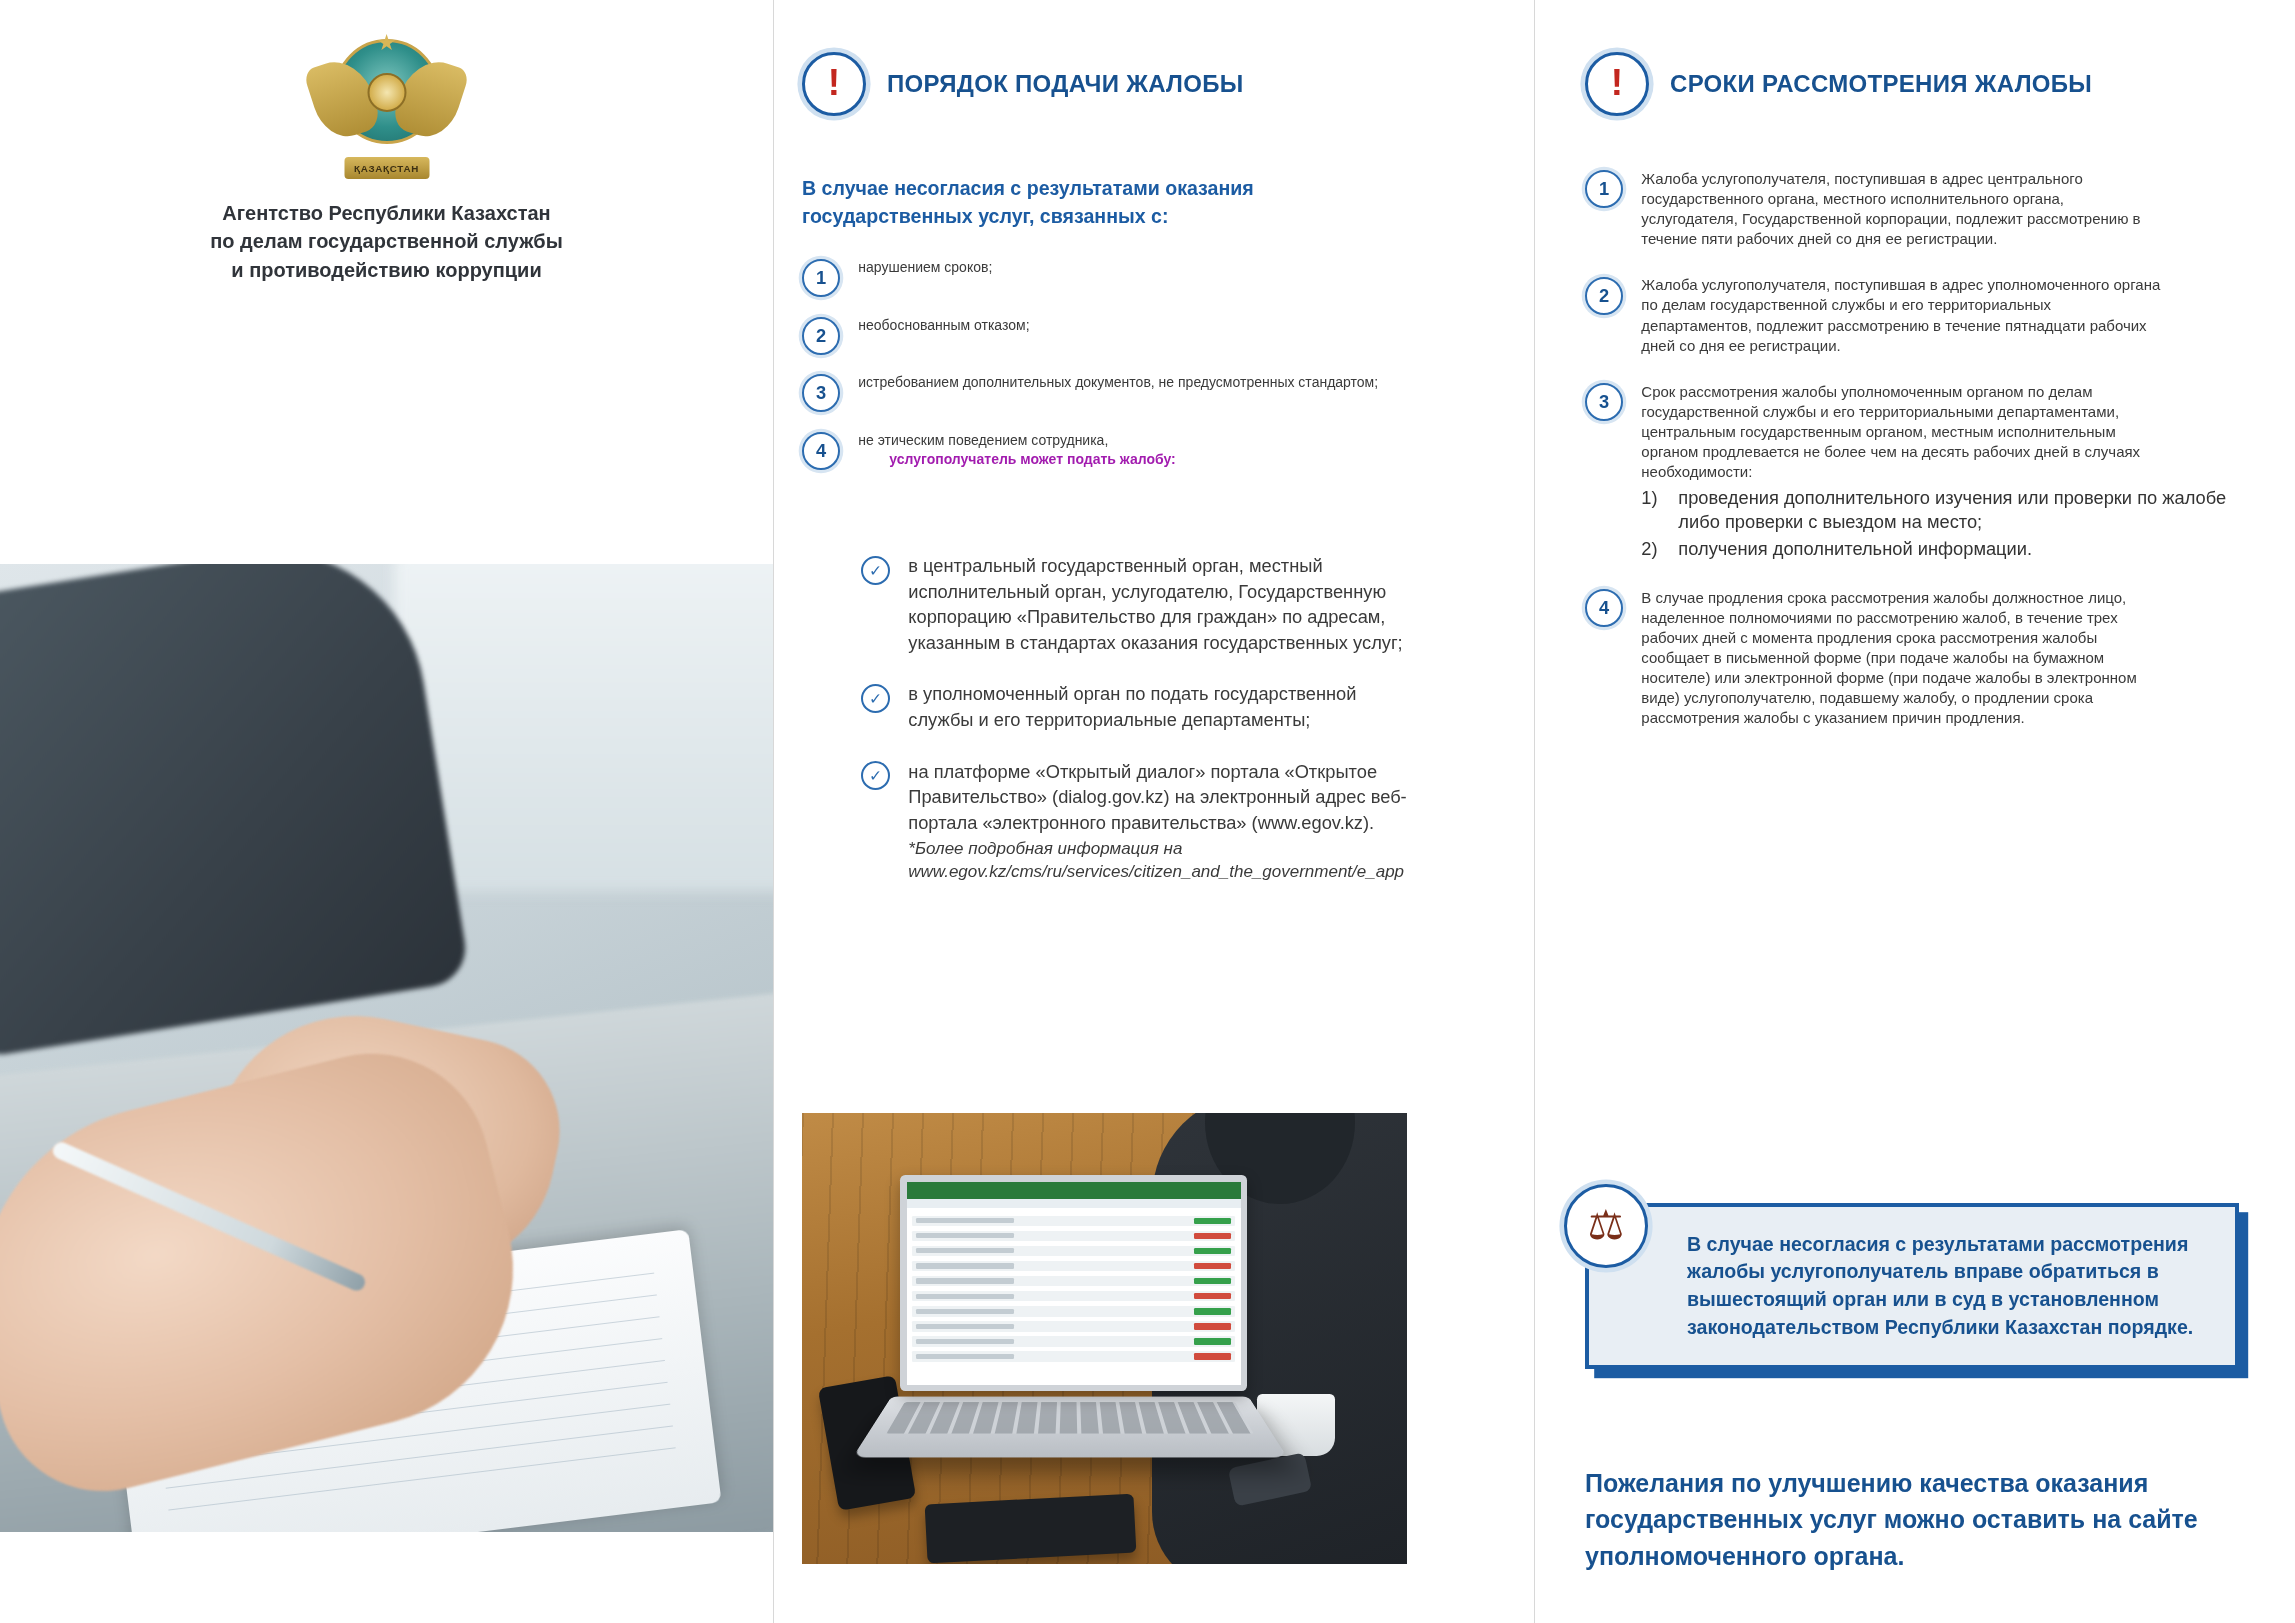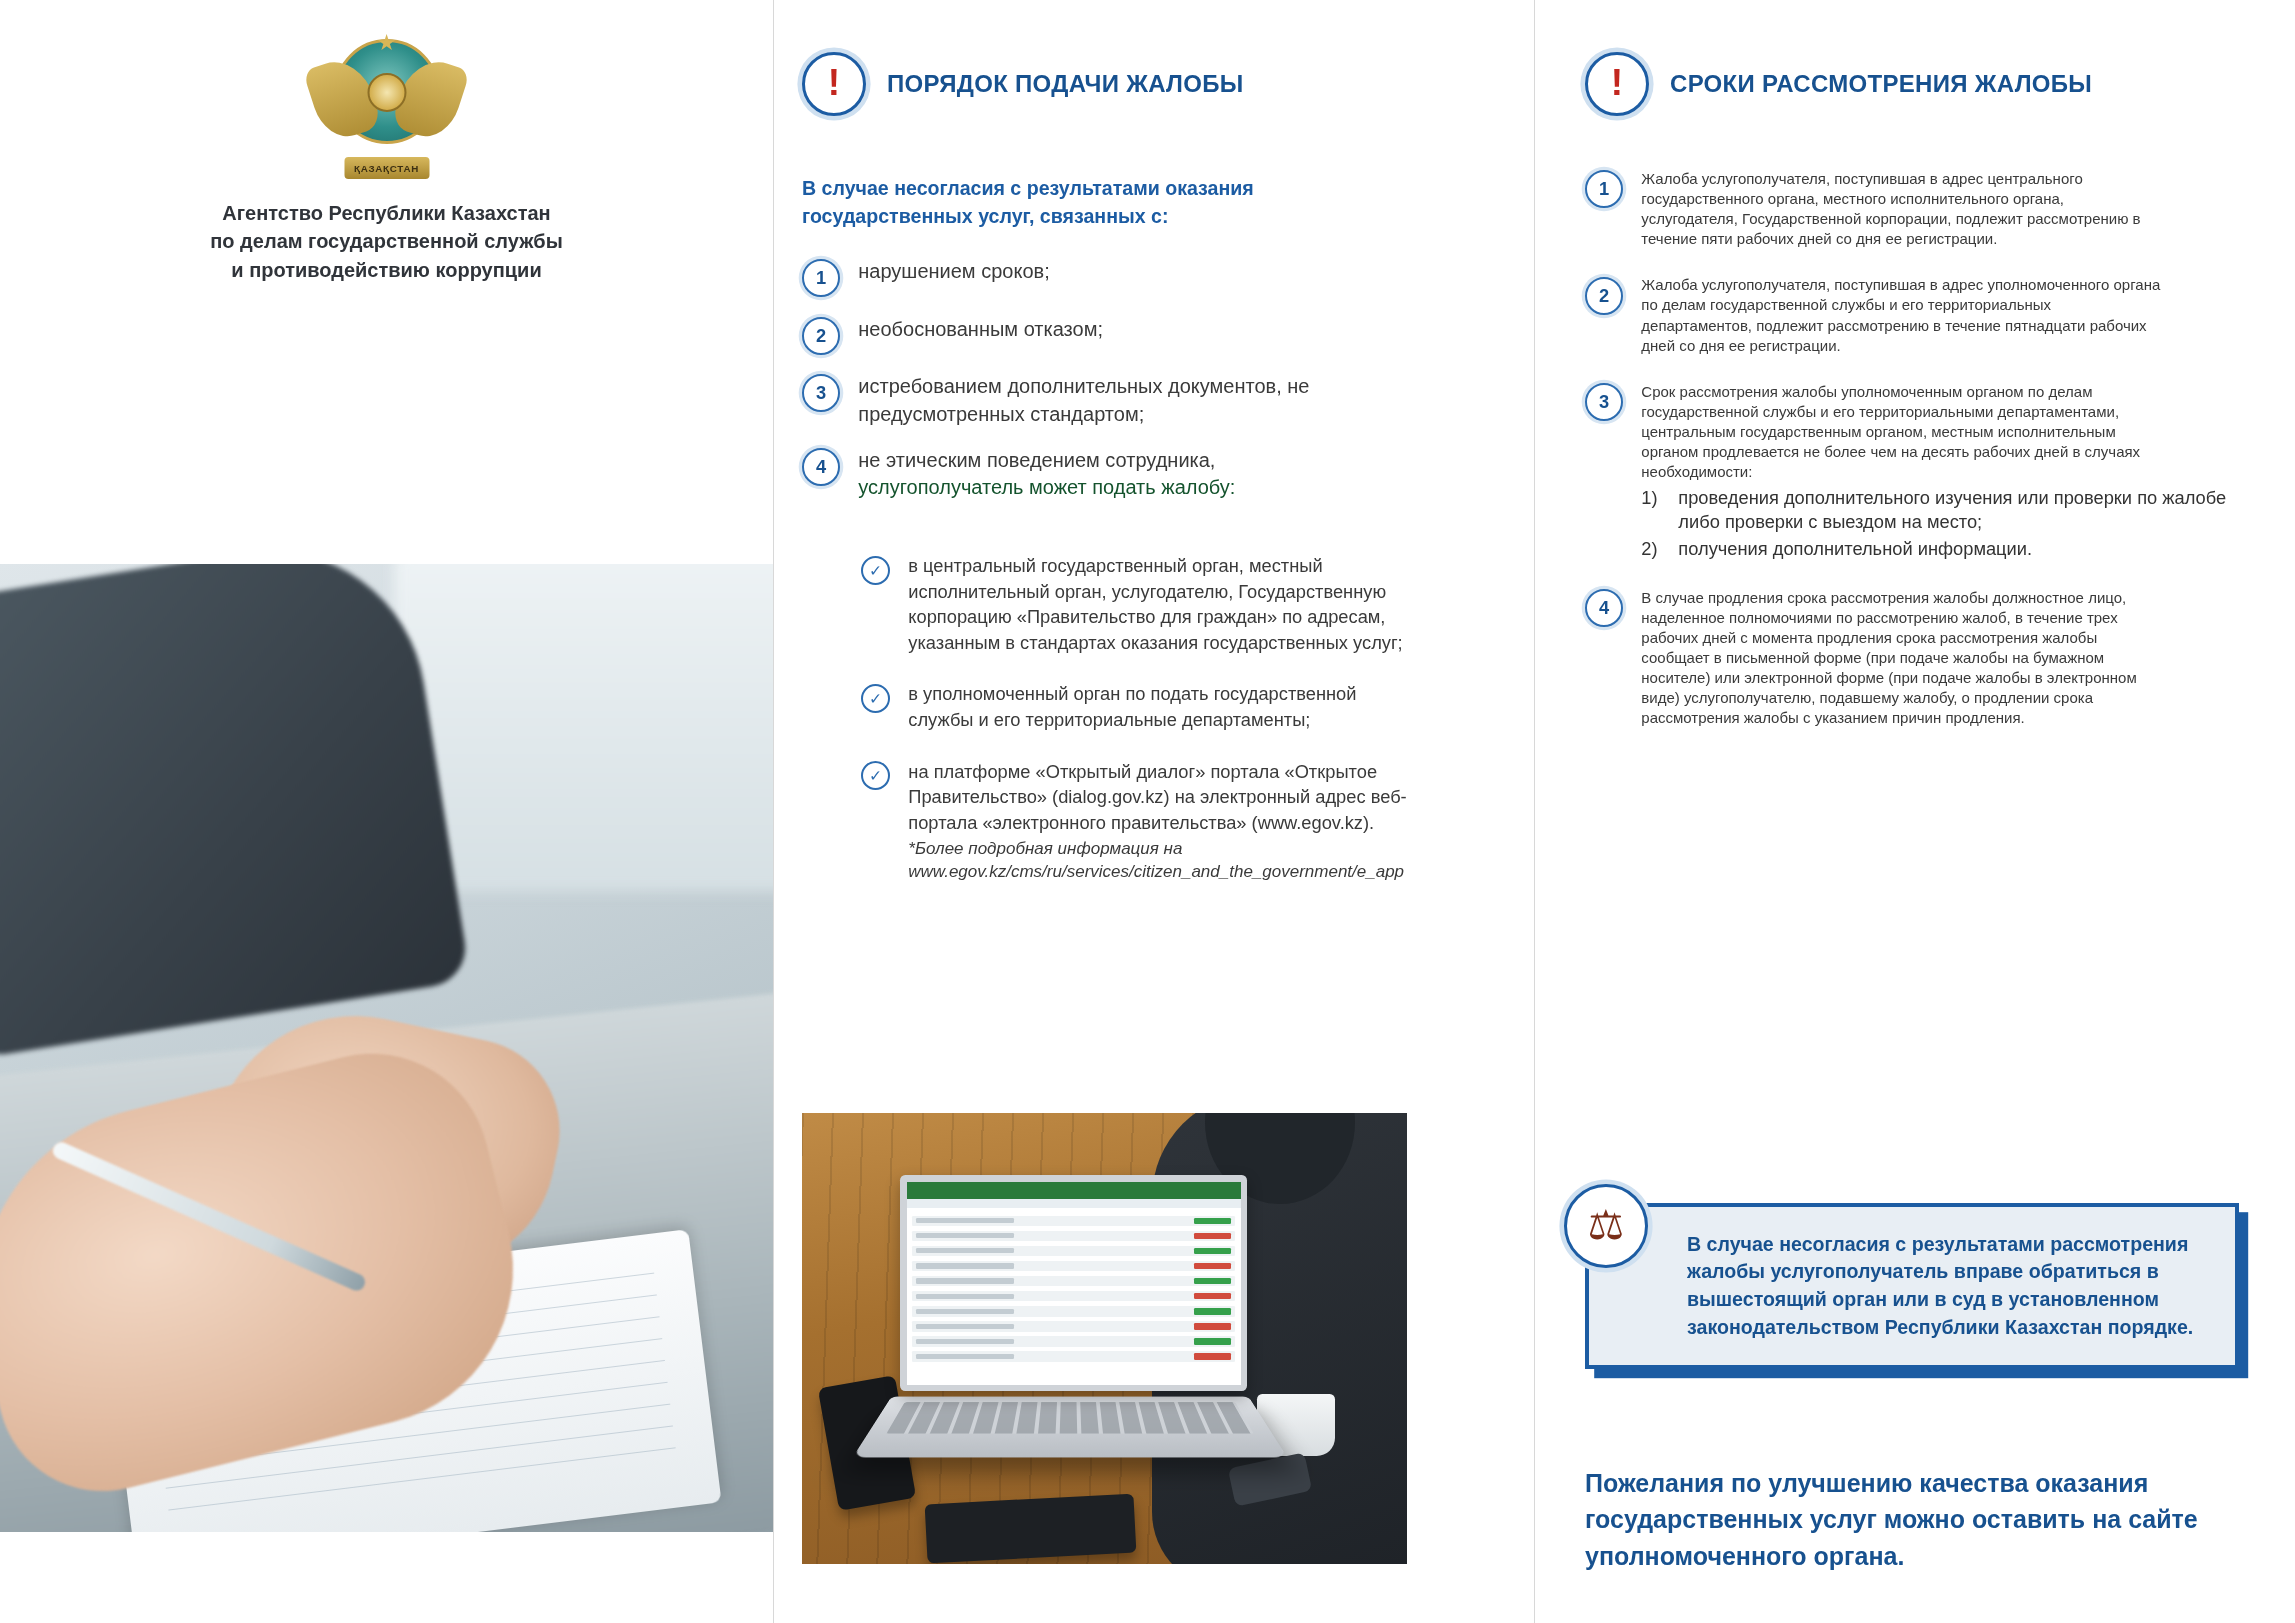--- a/index.html
+++ b/index.html
@@ -237,27 +237,28 @@
     box-shadow: 0 0 0 3.3px #d7e5f2;
     color: #17518f;
     font-size: 18.3px;
     font-weight: bold;
     display: flex; align-items: center; justify-content: center;
     background: #fff;
     margin-right: 18.3px;
     margin-top: 1.3px;
   }
   .num-text {
-    font-size: 20px;
+    font-size: 14px;
     line-height: 1.38;
     color: #3a3a3a;
   }
   .num-text .accent {
-    color: #14532d;
-    font-weight: normal;
+    color: #a21caf;
+    font-weight: bold;
+    margin-left: 31px;
   }
 
   .check-list { position: absolute; }
   .check-item {
     display: flex;
     align-items: flex-start;
     margin-bottom: 26px;
   }
   .check-mark {
     width: 25px; height: 25px;

